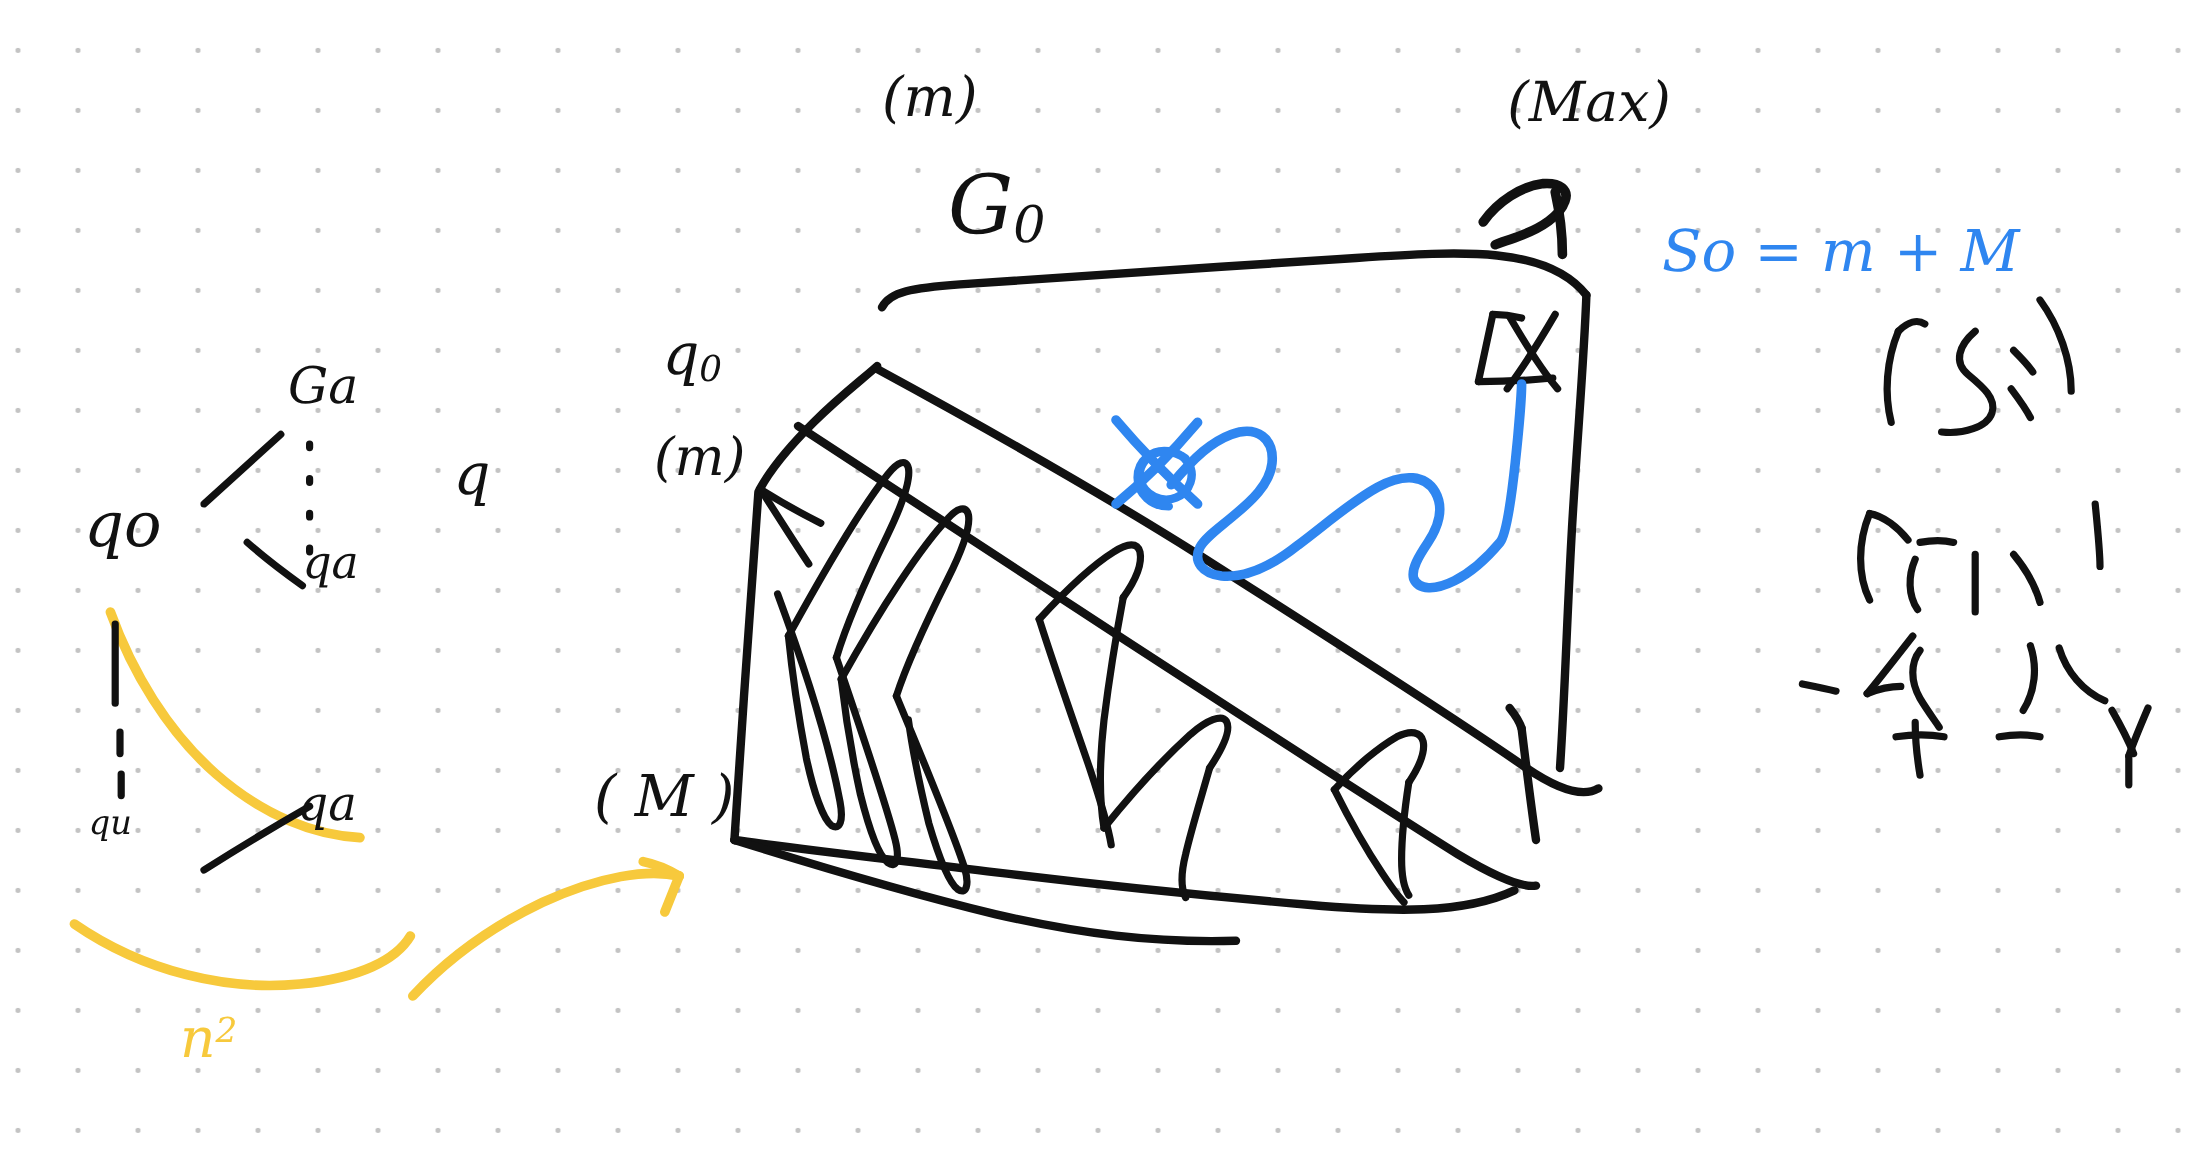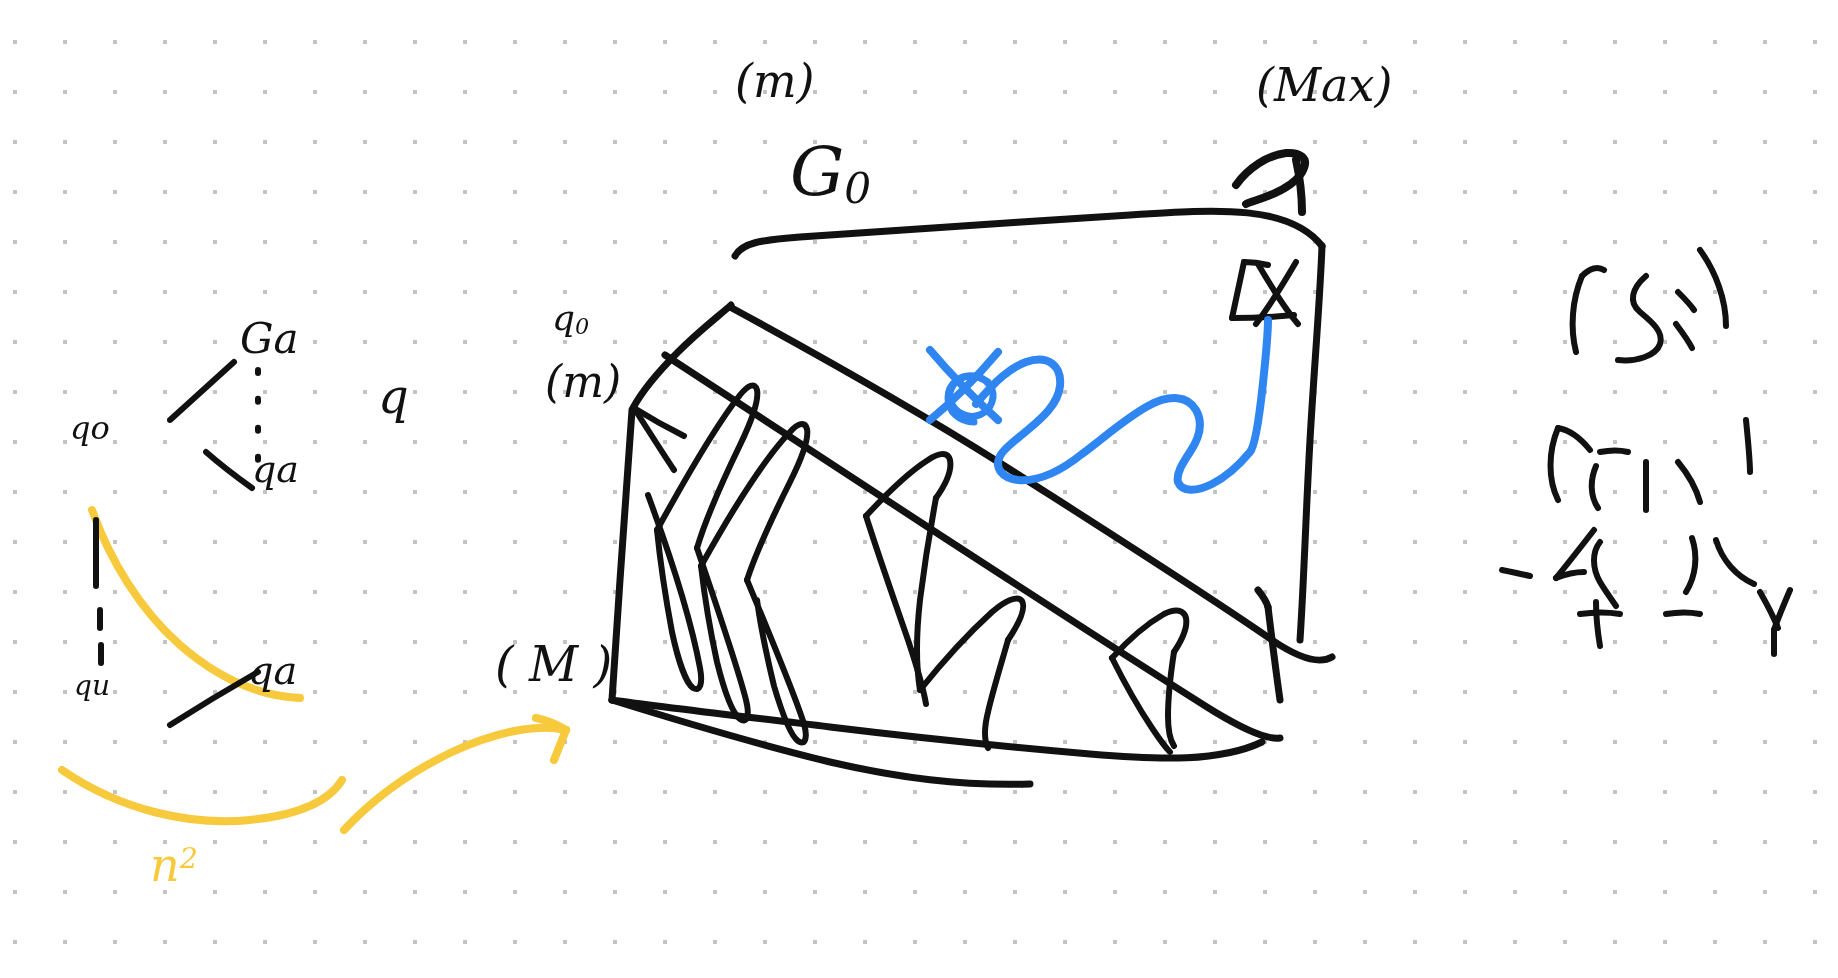--- a/index.html
+++ b/index.html
@@ -210,34 +210,35 @@
   <div class="hand-text" style="left:790px; top:138px; font-size:68px;">
     <span>G</span><sub>0</sub>
   </div>
 
   <div class="hand-text" style="left:1256px; top:62px; font-size:46px;">(Max)</div>
 
   <div class="hand-text" style="left:1246px; top:152px; font-size:48px; opacity:0;">
     <span>q</span><sub>1</sub>
   </div>
 
-  <div class="hand-text" style="left:552px; top:300px; font-size:36px;">
+  <div class="hand-text" style="left:552px; top:272px; font-size:48px;">
     <span>q</span><sub>0</sub>
   </div>
 
   <div class="hand-text" style="left:545px; top:360px; font-size:44px;">(m)</div>
 
   <div class="hand-text" style="left:378px; top:372px; font-size:48px;">q</div>
 
   <div class="hand-text" style="left:495px; top:640px; font-size:48px;">( M )</div>
 
-
-  <div class="hand-text" style="left:240px; top:318px; font-size:42px;">Ga</div>
-
-  <div class="hand-text" style="left:70px; top:412px; font-size:32px;text-align:right;">qo</div>
+  <div class="hand-text blue" style="left:1385px; top:186px; font-size:48px;">So = m + M</div>
+
+  <div class="hand-text" style="left:240px; top:301px; font-size:42px;">Ga</div>
+
+  <div class="hand-text" style="left:70px; top:412px; font-size:52px;text-align:right;">qo</div>
 
   <div class="hand-text" style="left:252px; top:450px; font-size:38px;">qa</div>
 
   <div class="hand-text" style="left:74px; top:672px; font-size:28px;">qu</div>
 
   <div class="hand-text" style="left:248px; top:650px; font-size:40px;">qa</div>
 
   <div class="hand-text yellow" style="left:150px; top:842px; font-size:46px;">
     <span>n</span><sup>2</sup>
   </div>

